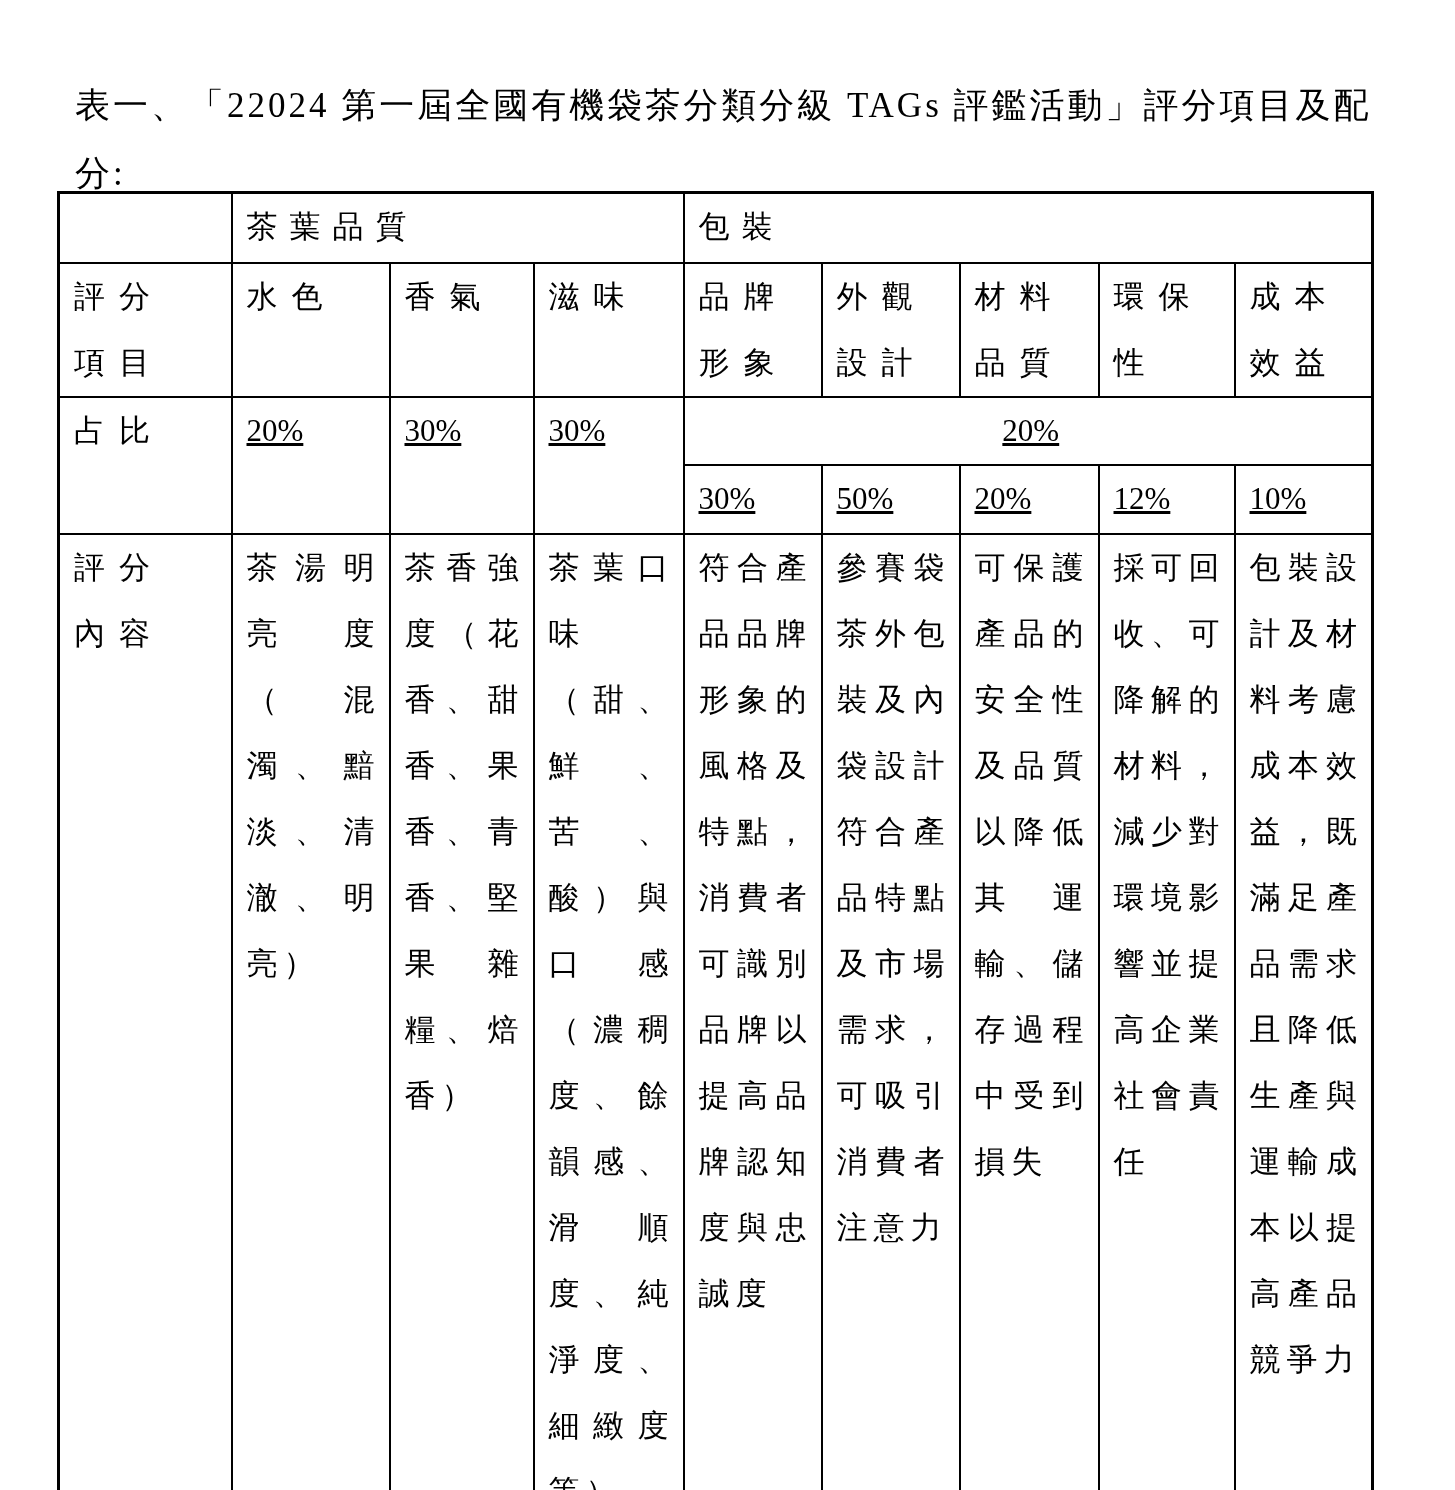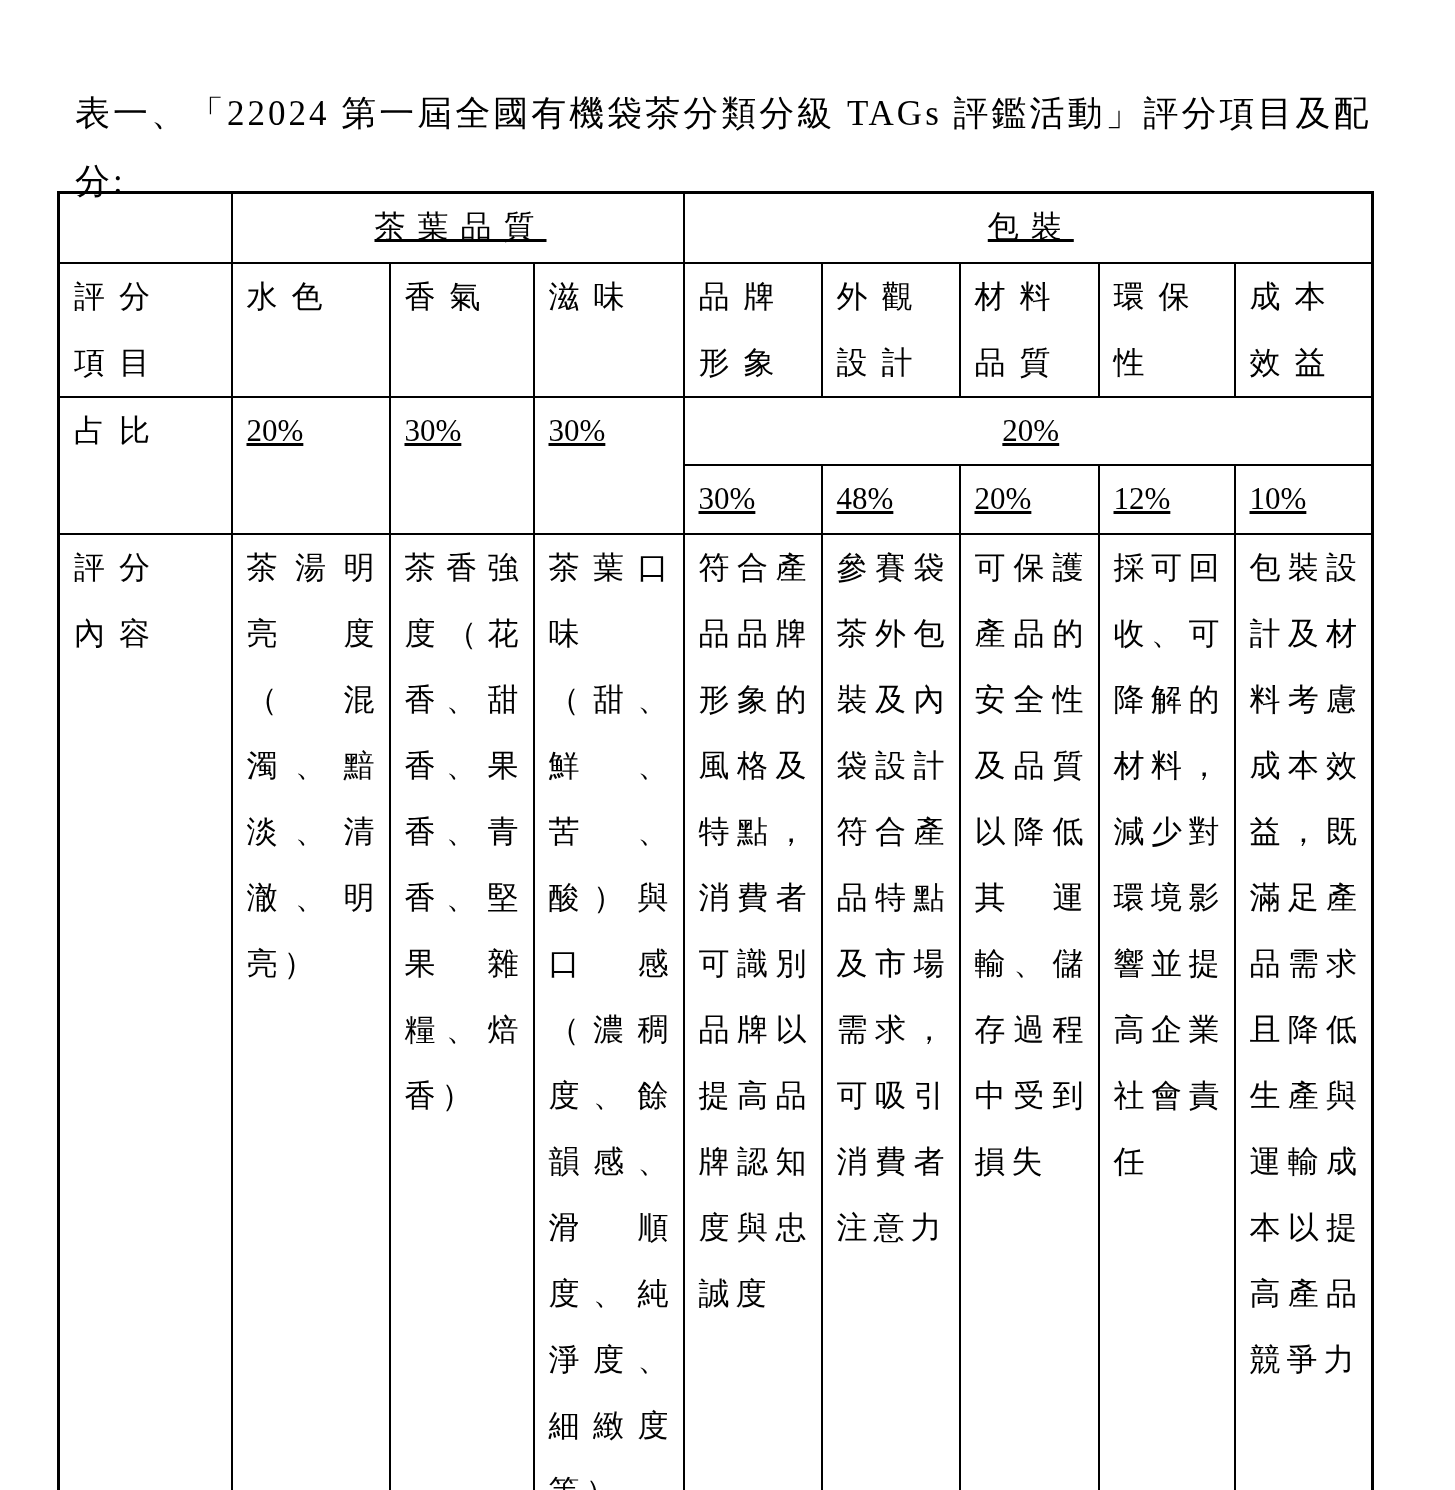--- a/index.html
+++ b/index.html
@@ -11,21 +11,21 @@
     position: relative;
     width: 1455px;
     height: 1490px;
     background: #ffffff;
     color: #000000;
     font-family: "Liberation Serif", "DejaVu Serif", serif;
   }
   .doc-title {
     position: absolute;
     left: 75px;
-    top: 80px;
+    top: 72px;
     width: 1300px;
     font-size: 35px;
     line-height: 68px;
     letter-spacing: 3px;
     white-space: pre-line;
   }
   table.score-table {
     position: absolute;
     left: 57px;
     top: 191px;
@@ -36,25 +36,24 @@
   }
   table.score-table td {
     border: 2px solid #000000;
     vertical-align: top;
     padding: 0 8px 0 14px;
     font-size: 31px;
     line-height: 66px;
     overflow: hidden;
   }
   td.group-hdr {
-    text-align: center;
+    text-align: left;
     letter-spacing: 12px;
     padding-top: 2px;
     font-size: 33px;
-    text-decoration: underline;
   }
   td.hdr {
     white-space: pre-line;
     letter-spacing: 14px;
     padding-top: 4px;
     font-size: 32px;
   }
   td.label {
     white-space: pre-line;
     letter-spacing: 14px;
@@ -135,21 +134,21 @@
     <tr style="height:68px">
       <td rowspan="2" class="label label-top">占比</td>
       <td rowspan="2" class="pct">20%</td>
       <td rowspan="2" class="pct">30%</td>
       <td rowspan="2" class="pct">30%</td>
       <td colspan="5" class="pct pct-center">20%</td>
     </tr>
 
     <tr style="height:69px">
       <td class="pct pct-sub">30%</td>
-      <td class="pct pct-sub">48%</td>
+      <td class="pct pct-sub">50%</td>
       <td class="pct pct-sub">20%</td>
       <td class="pct pct-sub">12%</td>
       <td class="pct pct-sub">10%</td>
     </tr>
 
     <tr style="height:869px">
       <td class="label label-content">評分
 內容</td>
       <td class="content">茶湯明亮度（混濁、黯淡、清澈、明亮）</td>
       <td class="content">茶香強度（花香、甜香、果香、青香、堅果雜糧、焙香）</td>

